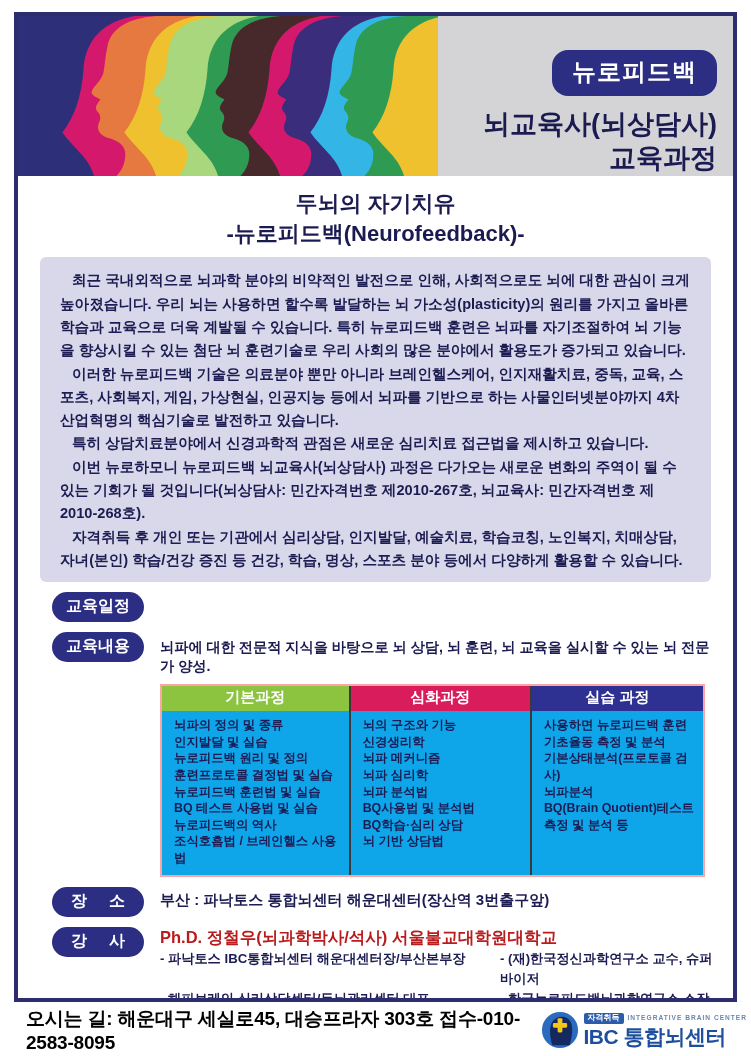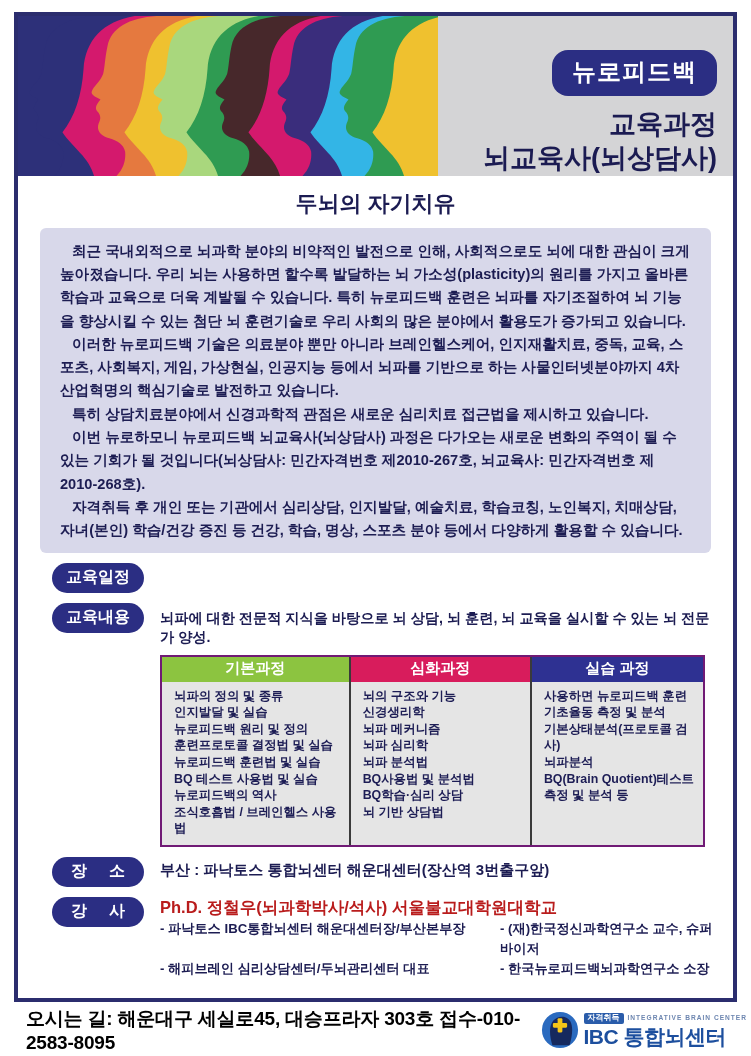--- a/index.html
+++ b/index.html
@@ -38,21 +38,21 @@
   .badge { background:#2b2e83; color:#fff; border-radius:15px; display:inline-block;
     min-width:92px; text-align:center; font-weight:bold; font-size:16px;
     padding:4px 10px 5px; white-space:pre; }
   .row-content { flex:1; }
 
   .sched-text { font-size:20.5px; font-weight:800; color:#0a0a0a; padding-top:3px; letter-spacing:0.2px; }
 
   .content-desc { font-size:14.2px; font-weight:bold; color:#1c1c52; padding-top:6px; }
 
   
-  .ctable { display:flex; border:2px solid #701a75; margin:8px 14px 0 0; background:#e5e5e5; }
+  .ctable { display:flex; border:2px solid #fca5a5; margin:8px 14px 0 0; background:#0ea5e9; }
   .ccol { width:34.5%; }
   .ccol + .ccol { border-left:2px solid #3a3a3a; width:33.5%; }
   .ccol:last-child { width:32%; }
   .chead { color:#fff; font-weight:bold; font-size:15px; text-align:center;
     padding:2px 0 4px; }
   .chead-basic { background:#8cc440; }
   .chead-adv { background:#d81c5c; }
   .chead-prac { background:#2e3192; }
   .cbody { padding:6px 0 8px 12px; color:#1d1d55; font-weight:bold;
     font-size:12.4px; line-height:16.6px; }
@@ -99,28 +99,29 @@
           <path fill="#3a2d7c" transform="translate(228,0) scale(0.88)" d="M480,182 L480,0 L110,0 C78,2 58,14 54,34 C51,48 51,58 49,66 C45,76 38,80 36,86 C35,90 42,93 46,95 C42,100 39,104 42,108 C46,112 47,116 44,122 C41,130 46,136 56,139 C66,142 72,146 74,154 C75,164 72,174 64,182 Z"></path>
           <path fill="#33b5e6" transform="translate(259,0) scale(0.88)" d="M480,182 L480,0 L120,0 C84,6 64,28 62,60 C60,90 52,115 38,132 C50,150 68,160 74,182 Z"></path>
           <path fill="#2f9b52" transform="translate(290,0) scale(0.88)" d="M480,182 L480,0 L110,0 C78,2 58,14 54,34 C51,48 51,58 49,66 C45,76 38,80 36,86 C35,90 42,93 46,95 C42,100 39,104 42,108 C46,112 47,116 44,122 C41,130 46,136 56,139 C66,142 72,146 74,154 C75,164 72,174 64,182 Z"></path>
           <path fill="#efc12f" transform="translate(321,0) scale(0.88)" d="M480,182 L480,0 L120,0 C84,6 64,28 62,60 C60,90 52,115 38,132 C50,150 68,160 74,182 Z"></path>
         </g>
       </svg>
     </div>
     <div class="hdr-right">
       <div class="nf-badge">뉴로피드백</div>
       <div class="hdr-title">
+        <div>뇌교육사(뇌상담사)</div>
         <div>교육과정</div>
-        <div>뇌교육사(뇌상담사)</div>
       </div>
     </div>
   </div>
 
   <div class="ptitle">
     <div>두뇌의 자기치유</div>
+    <div>-뉴로피드백(Neurofeedback)-</div>
   </div>
 
   <div class="intro">
     <p>최근 국내외적으로 뇌과학 분야의 비약적인 발전으로 인해, 사회적으로도 뇌에 대한 관심이 크게 높아졌습니다. 우리 뇌는 사용하면 할수록 발달하는 뇌 가소성(plasticity)의 원리를 가지고 올바른 학습과 교육으로 더욱 계발될 수 있습니다. 특히 뉴로피드백 훈련은 뇌파를 자기조절하여 뇌 기능을 향상시킬 수 있는 첨단 뇌 훈련기술로 우리 사회의 많은 분야에서 활용도가 증가되고 있습니다.</p>
     <p>이러한 뉴로피드백 기술은 의료분야 뿐만 아니라 브레인헬스케어, 인지재활치료, 중독, 교육, 스포츠, 사회복지, 게임, 가상현실, 인공지능 등에서 뇌파를 기반으로 하는 사물인터넷분야까지 4차 산업혁명의 핵심기술로 발전하고 있습니다.</p>
     <p>특히 상담치료분야에서 신경과학적 관점은 새로운 심리치료 접근법을 제시하고 있습니다.</p>
     <p>이번 뉴로하모니 뉴로피드백 뇌교육사(뇌상담사) 과정은 다가오는 새로운 변화의 주역이 될 수 있는 기회가 될 것입니다(뇌상담사: 민간자격번호 제2010-267호, 뇌교육사: 민간자격번호 제2010-268호).</p>
     <p>자격취득 후 개인 또는 기관에서 심리상담, 인지발달, 예술치료, 학습코칭, 노인복지, 치매상담, 자녀(본인) 학습/건강 증진 등 건강, 학습, 명상, 스포츠 분야 등에서 다양하게 활용할 수 있습니다.</p>
   </div>
 

